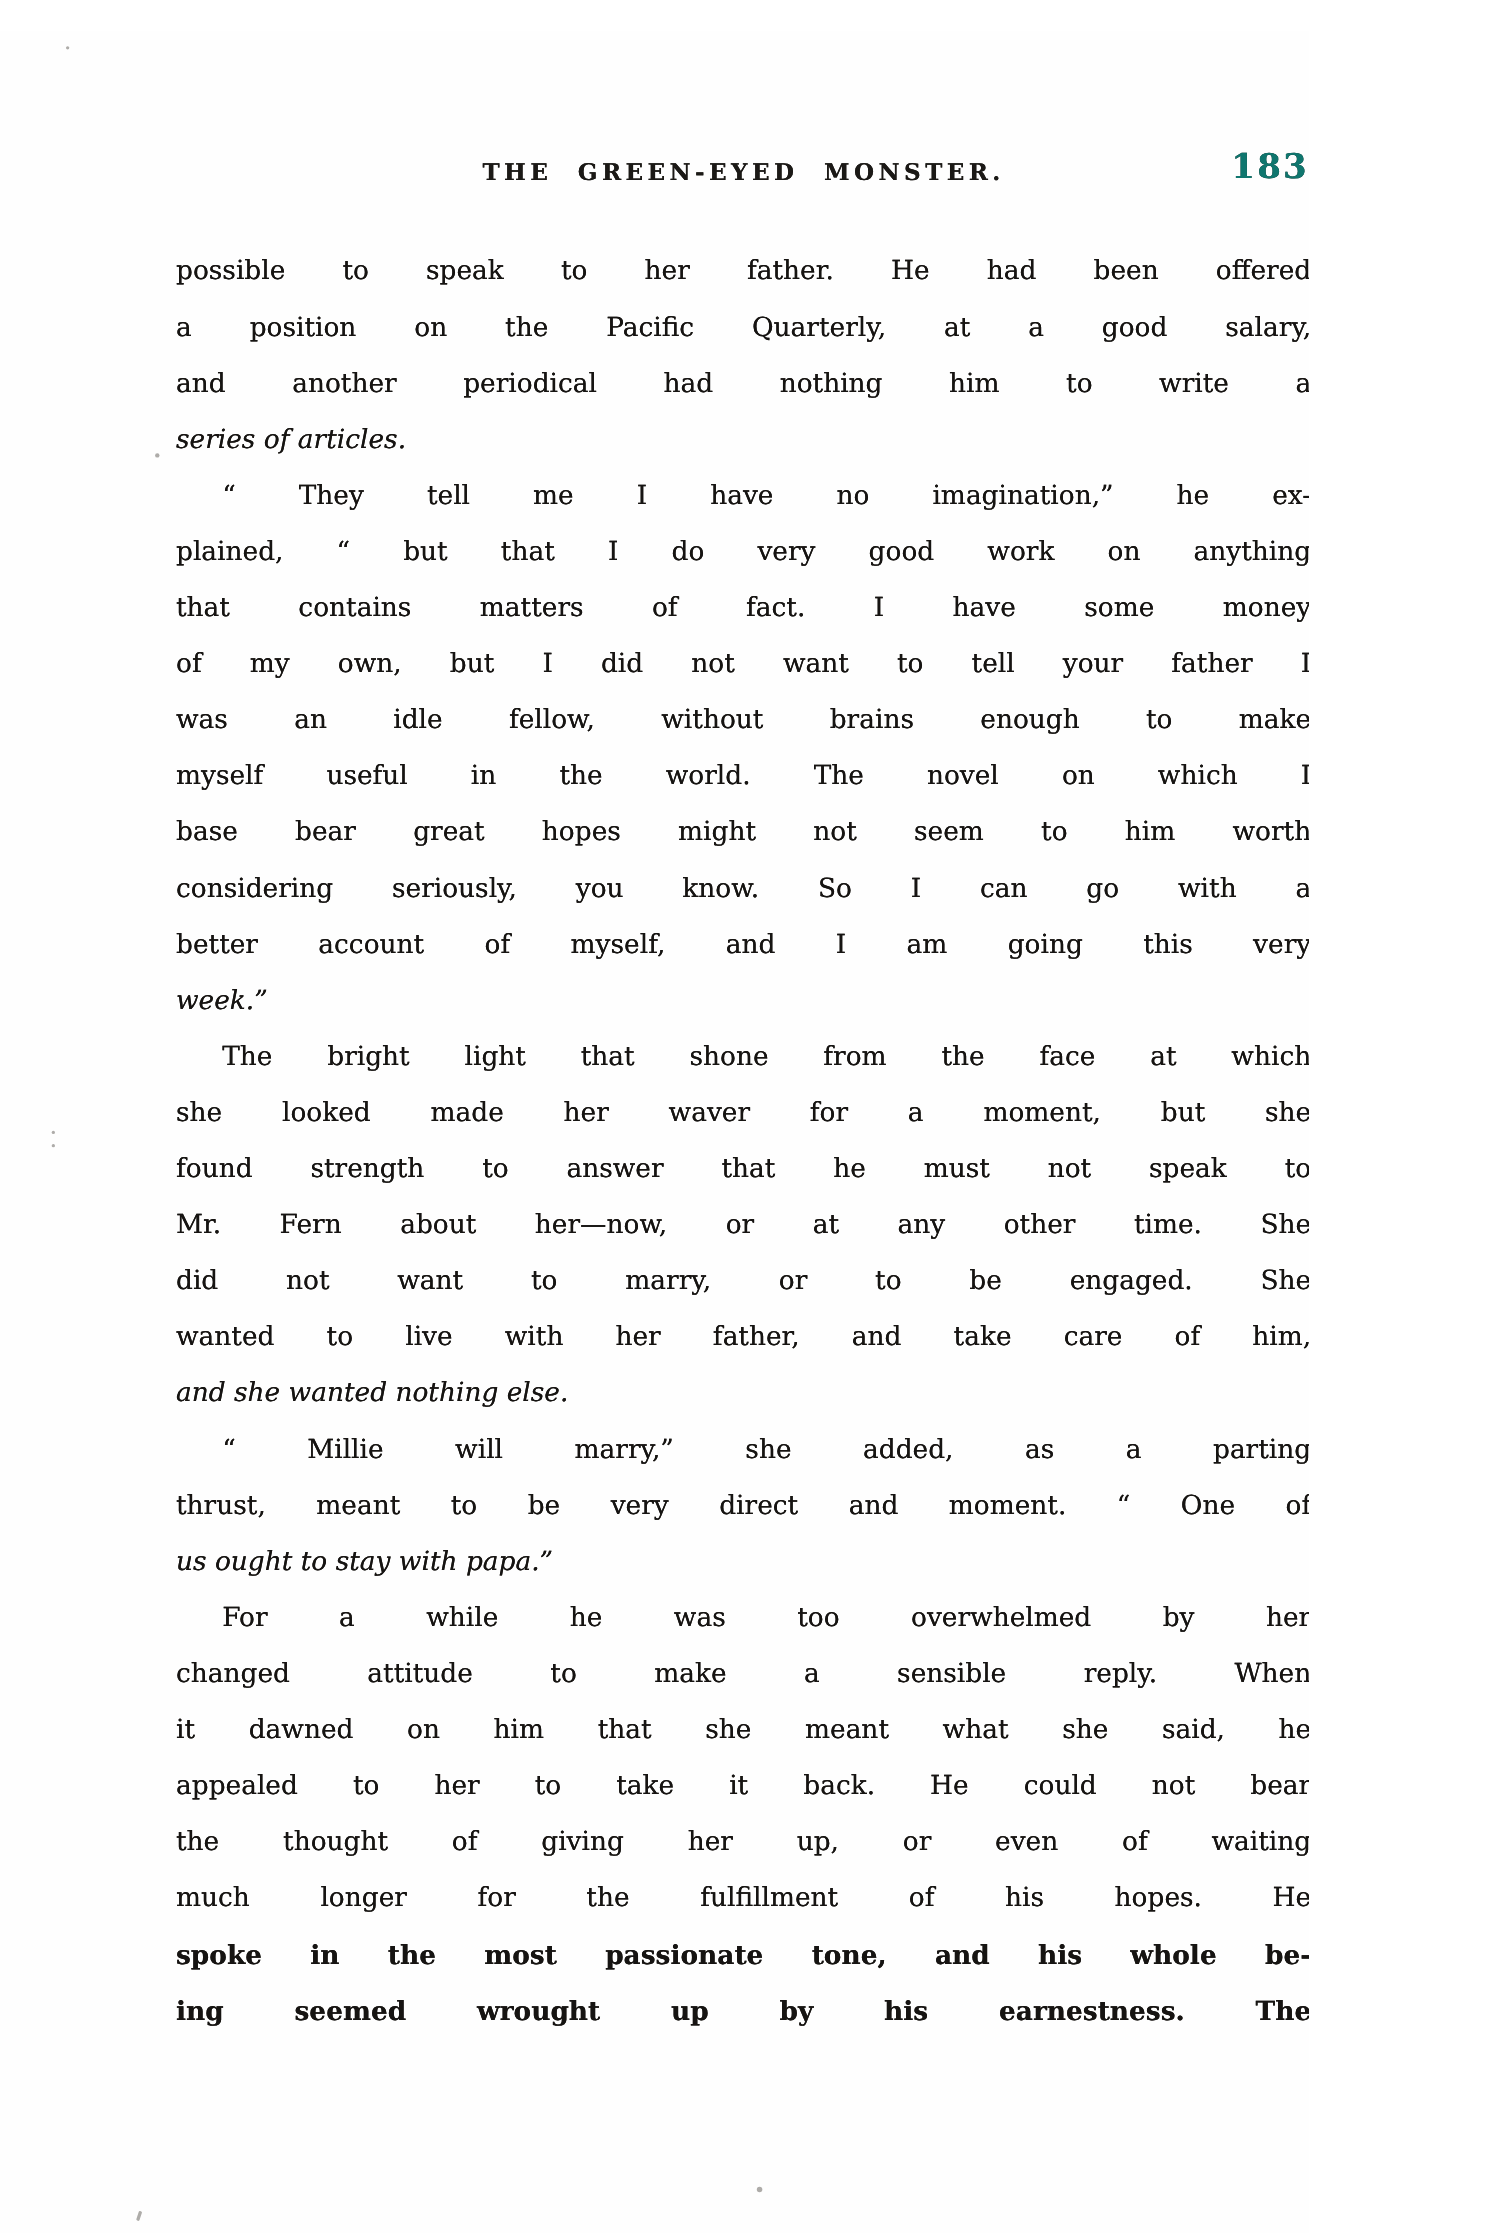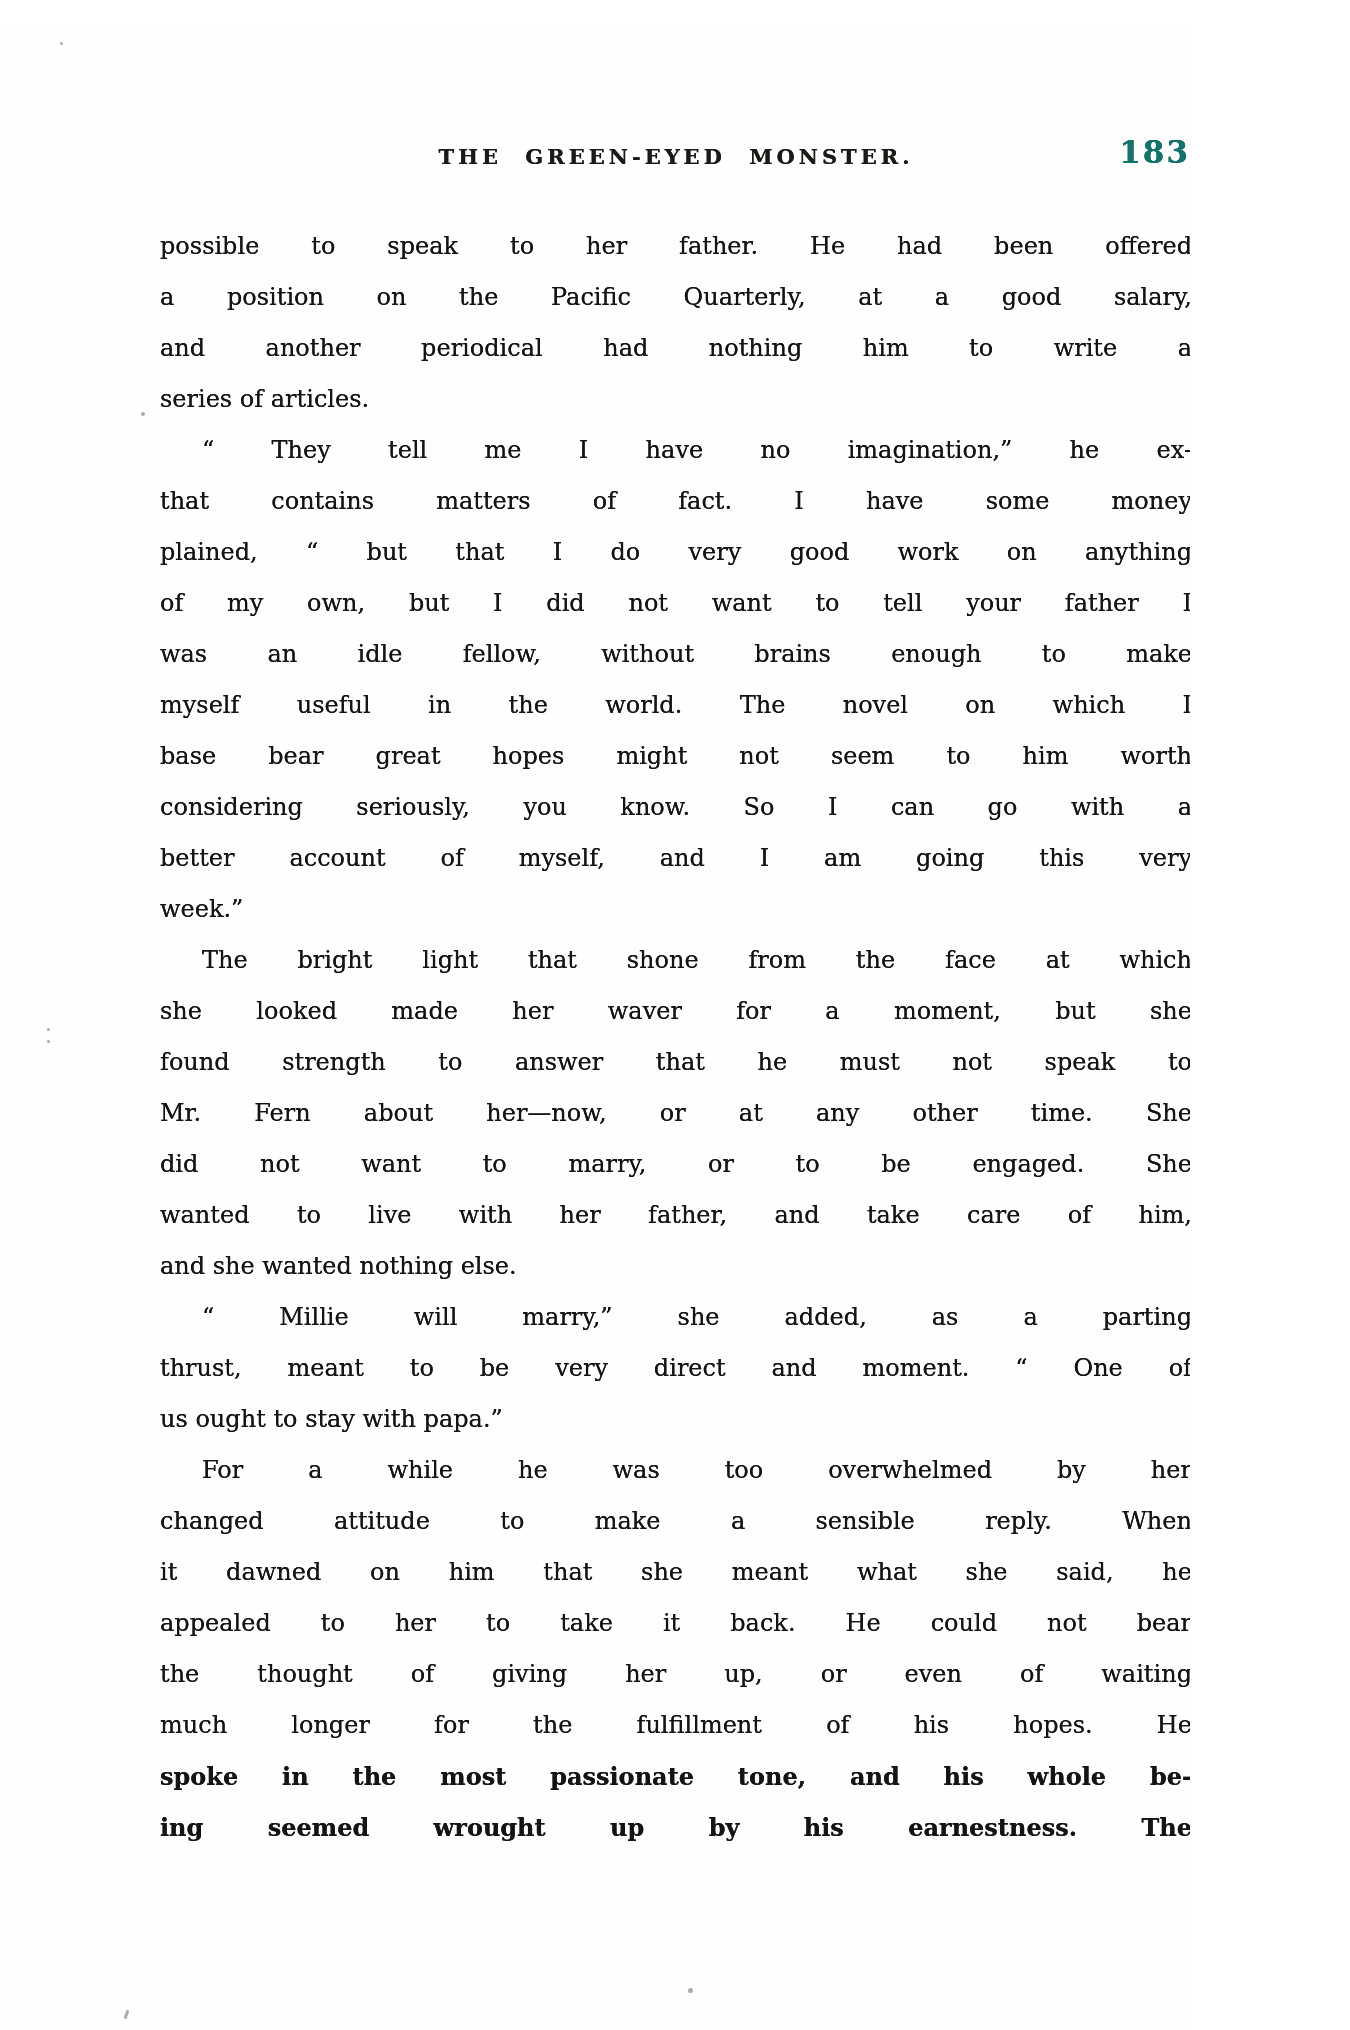--- a/index.html
+++ b/index.html
@@ -47,21 +47,21 @@
   .line {
     font-size: 24px;
     line-height: 51px;
     height: 51px;
     white-space: nowrap;
     text-align: justify;
     
     text-align-last: justify;
     text-shadow: 0 0 0.4px #201d19;
   }
-  .line.para-end { text-align-last: left; }
+  .line.para-end { text-align-last: left; font-style: italic; }
   .line.indent { text-indent: 42px; }
   .line.bold { font-weight: bold; }
   .speck {
     position: absolute;
     background: #6b6862;
     border-radius: 50%;
     opacity: 0.55;
   }
 </style>
 </head>
@@ -73,22 +73,22 @@
     <span class="title">THE GREEN-EYED MONSTER.</span>
     <span class="pagenum">183</span>
   </div>
 
   <div class="textblock">
       <div class="line">possible to speak to her father.  He had been offered</div>
       <div class="line">a position on the Pacific Quarterly, at a good salary,</div>
       <div class="line">and another periodical had nothing him to write a</div>
       <div class="line para-end">series of articles.</div>
       <div class="line indent">“ They tell me I have no imagination,” he ex-</div>
+      <div class="line">plained, “ but that I do very good work on anything</div>
       <div class="line">that contains matters of fact.  I have some money</div>
-      <div class="line">plained, “ but that I do very good work on anything</div>
       <div class="line">of my own, but I did not want to tell your father I</div>
       <div class="line">was an idle fellow, without brains enough to make</div>
       <div class="line">myself useful in the world.  The novel on which I</div>
       <div class="line">base bear great hopes might not seem to him worth</div>
       <div class="line">considering seriously, you know.  So I can go with a</div>
       <div class="line">better account of myself, and I am going this very</div>
       <div class="line para-end">week.”</div>
       <div class="line indent">The bright light that shone from the face at which</div>
       <div class="line">she looked made her waver for a moment, but she</div>
       <div class="line">found strength to answer that he must not speak to</div>

